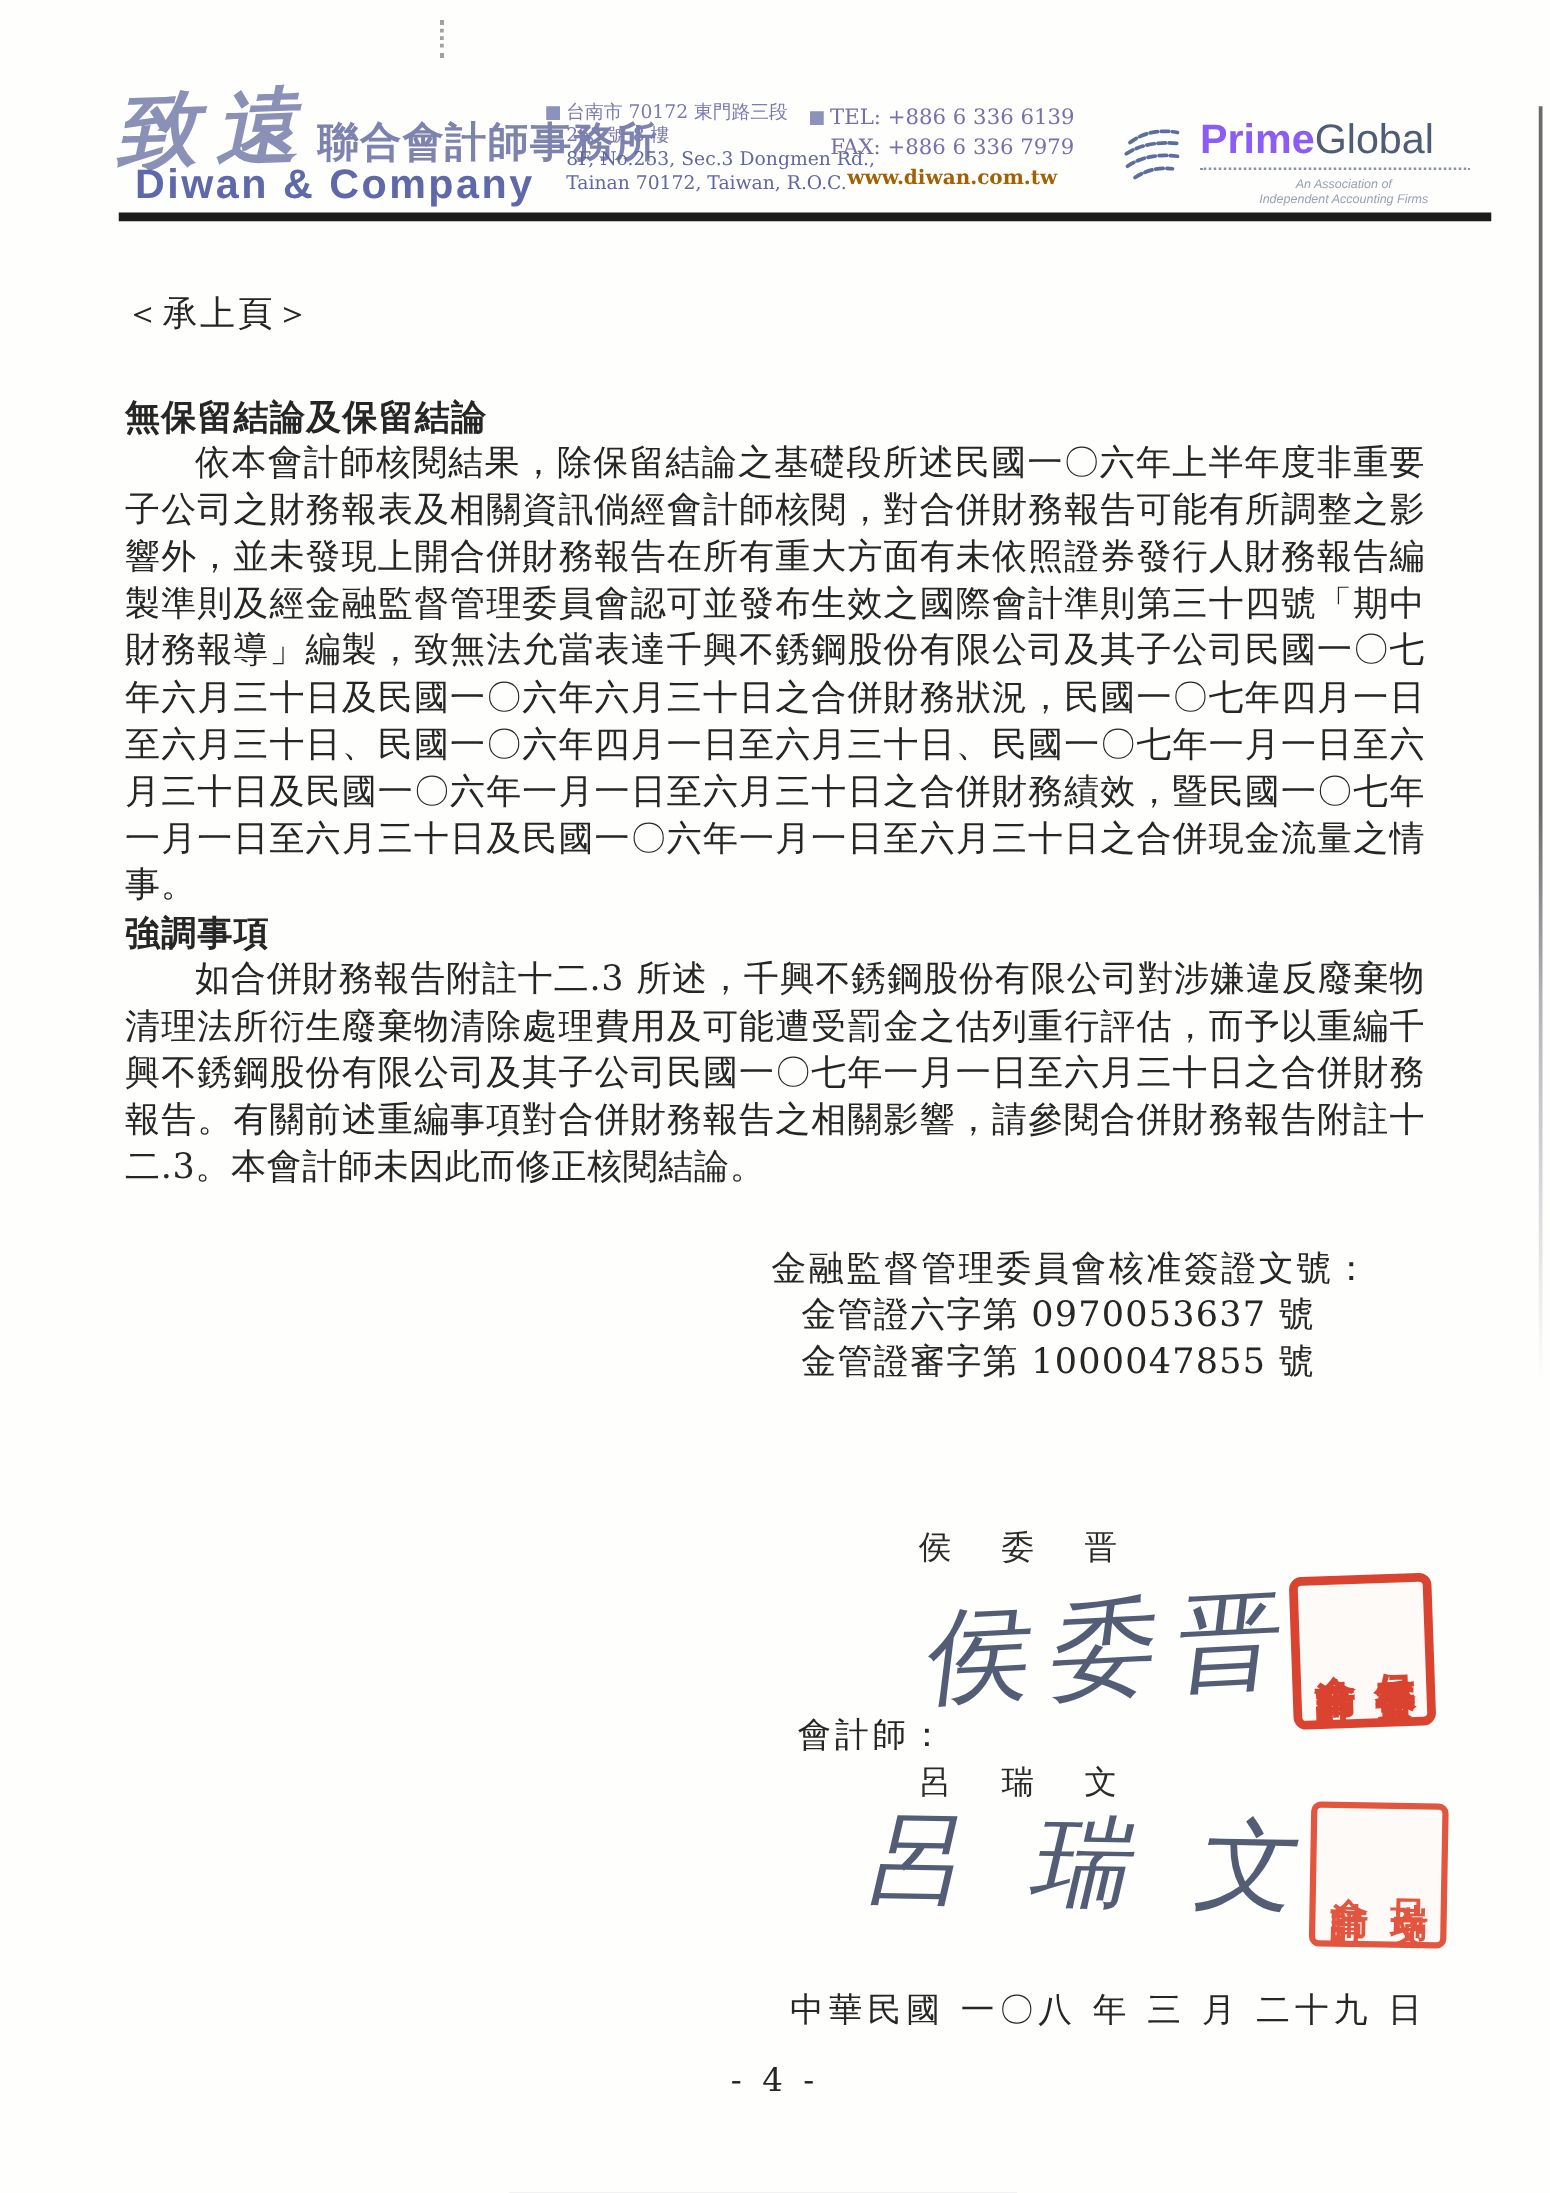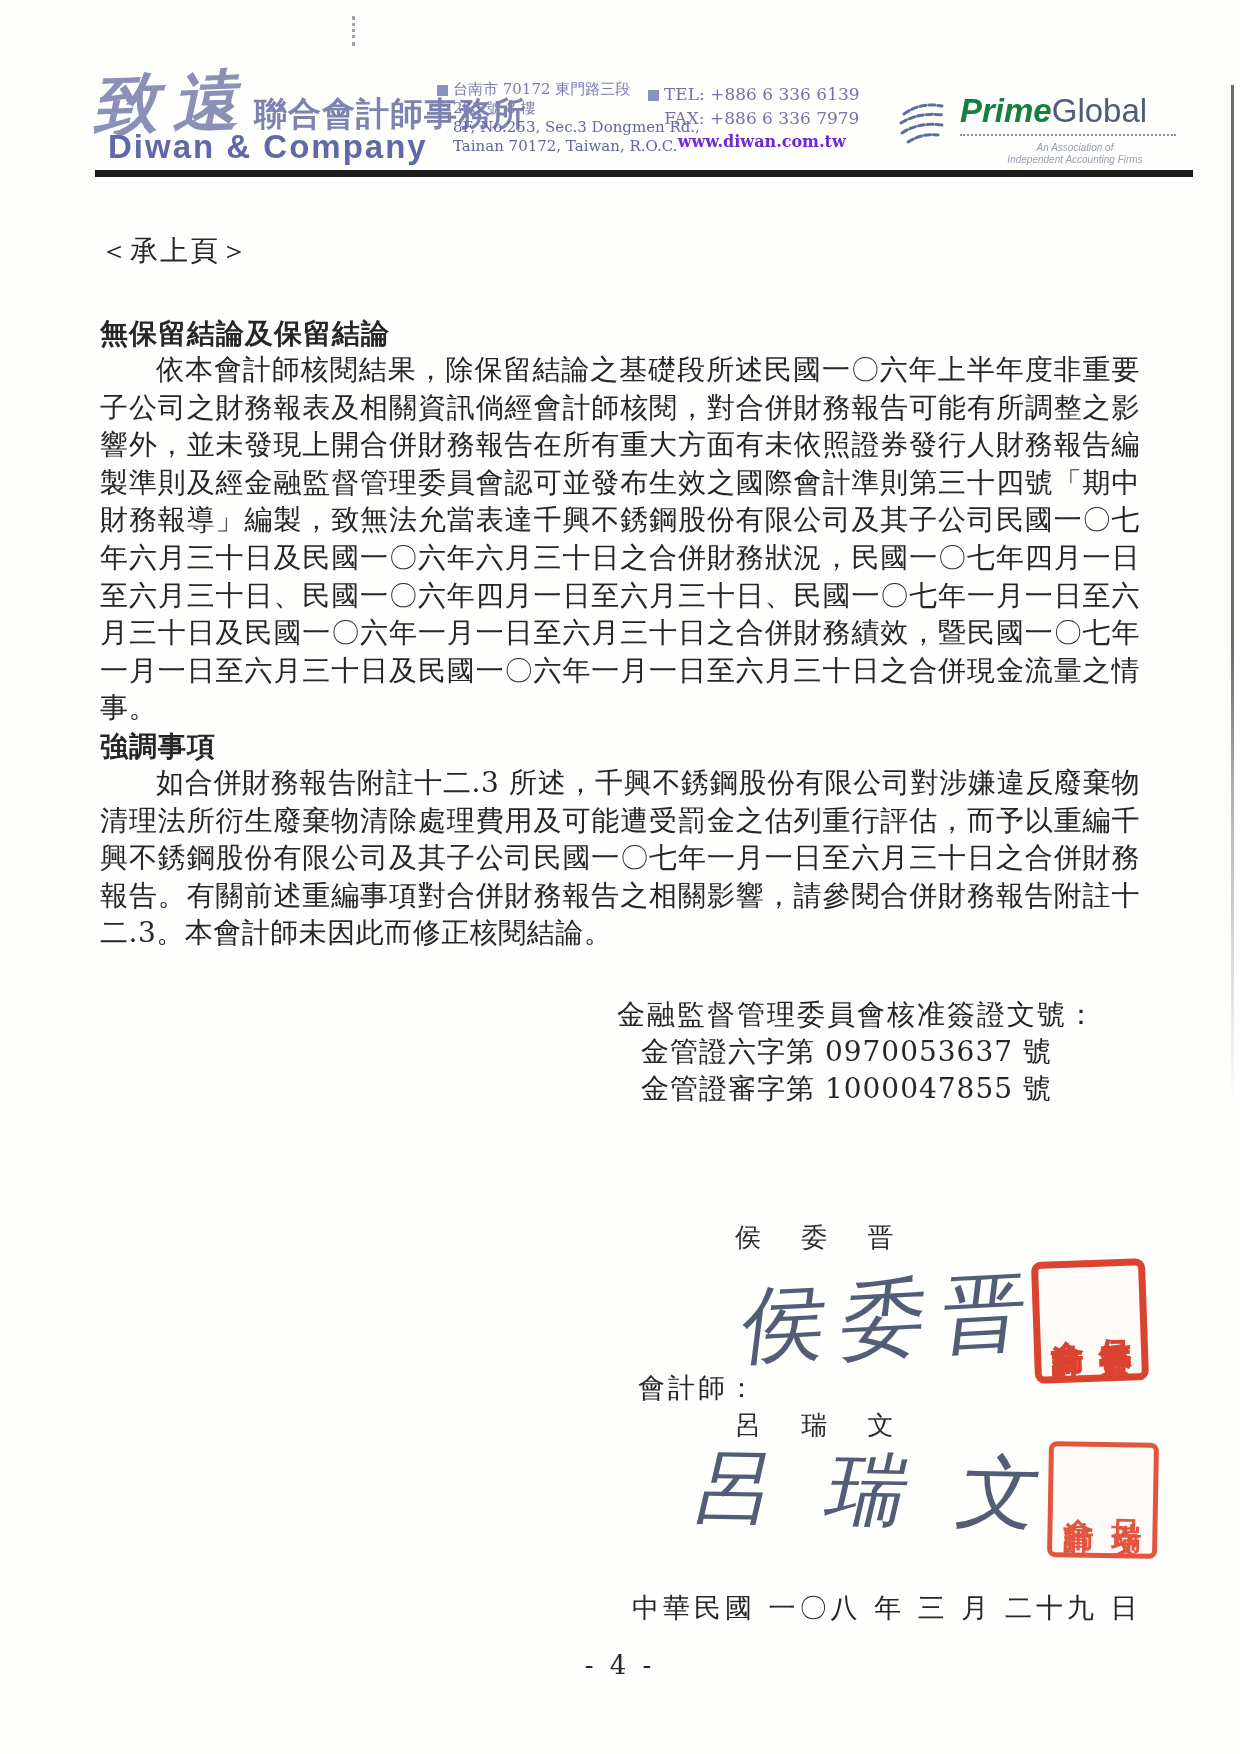--- a/index.html
+++ b/index.html
@@ -40,30 +40,30 @@
   }
   .firm-en{
     position:absolute;left:108px;top:128px;
     font-size:33px;font-weight:bold;color:#5f68a8;
     letter-spacing:2px;
     font-family:"Liberation Sans","DejaVu Sans",sans-serif;
   }
   .addr-col{position:absolute;left:437px;top:80px;font-size:15px;line-height:19px;color:#7b7bb0;}
   .addr-col .en{color:#63679f;font-size:15px;}
   .contact-col{position:absolute;left:648px;top:82px;font-size:17px;line-height:24px;color:#7a6fa8;text-align:center;}
-  .contact-col .web{color:#6d28d9;font-weight:bold;font-size:16px;}
+  .contact-col .web{color:#a16207;font-weight:bold;font-size:16px;}
   .sq{
     display:inline-block;width:11px;height:11px;background:#8b93bc;
     margin-right:5px;vertical-align:middle;
   }
   .indent{padding-left:16px;}
   .prime-block{position:absolute;left:898px;top:92px;width:300px;}
   .globe{position:absolute;left:0;top:8px;}
   .prime-word{position:absolute;left:62px;top:0;font-family:"Liberation Sans","DejaVu Sans",sans-serif;font-size:33px;}
-  .prime-word .p1{font-weight:bold;color:#15803d;font-style:italic;}
+  .prime-word .p1{font-weight:bold;color:#8b5cf6;}
   .prime-word .p2{font-weight:normal;color:#4f5c76;}
   .prime-line{position:absolute;left:62px;top:42px;width:216px;border-top:2px dotted #8a93a8;}
   .prime-tag{
     position:absolute;left:62px;top:50px;width:230px;
     font-size:10px;font-style:italic;color:#98a0b2;text-align:center;line-height:12px;
     font-family:"Liberation Sans",sans-serif;
   }
   .rule{position:absolute;left:95px;top:170px;width:1098px;height:7px;background:#1c1c1c;}
   
   .continuation{position:absolute;left:100px;top:232px;font-size:28px;letter-spacing:2px;}

